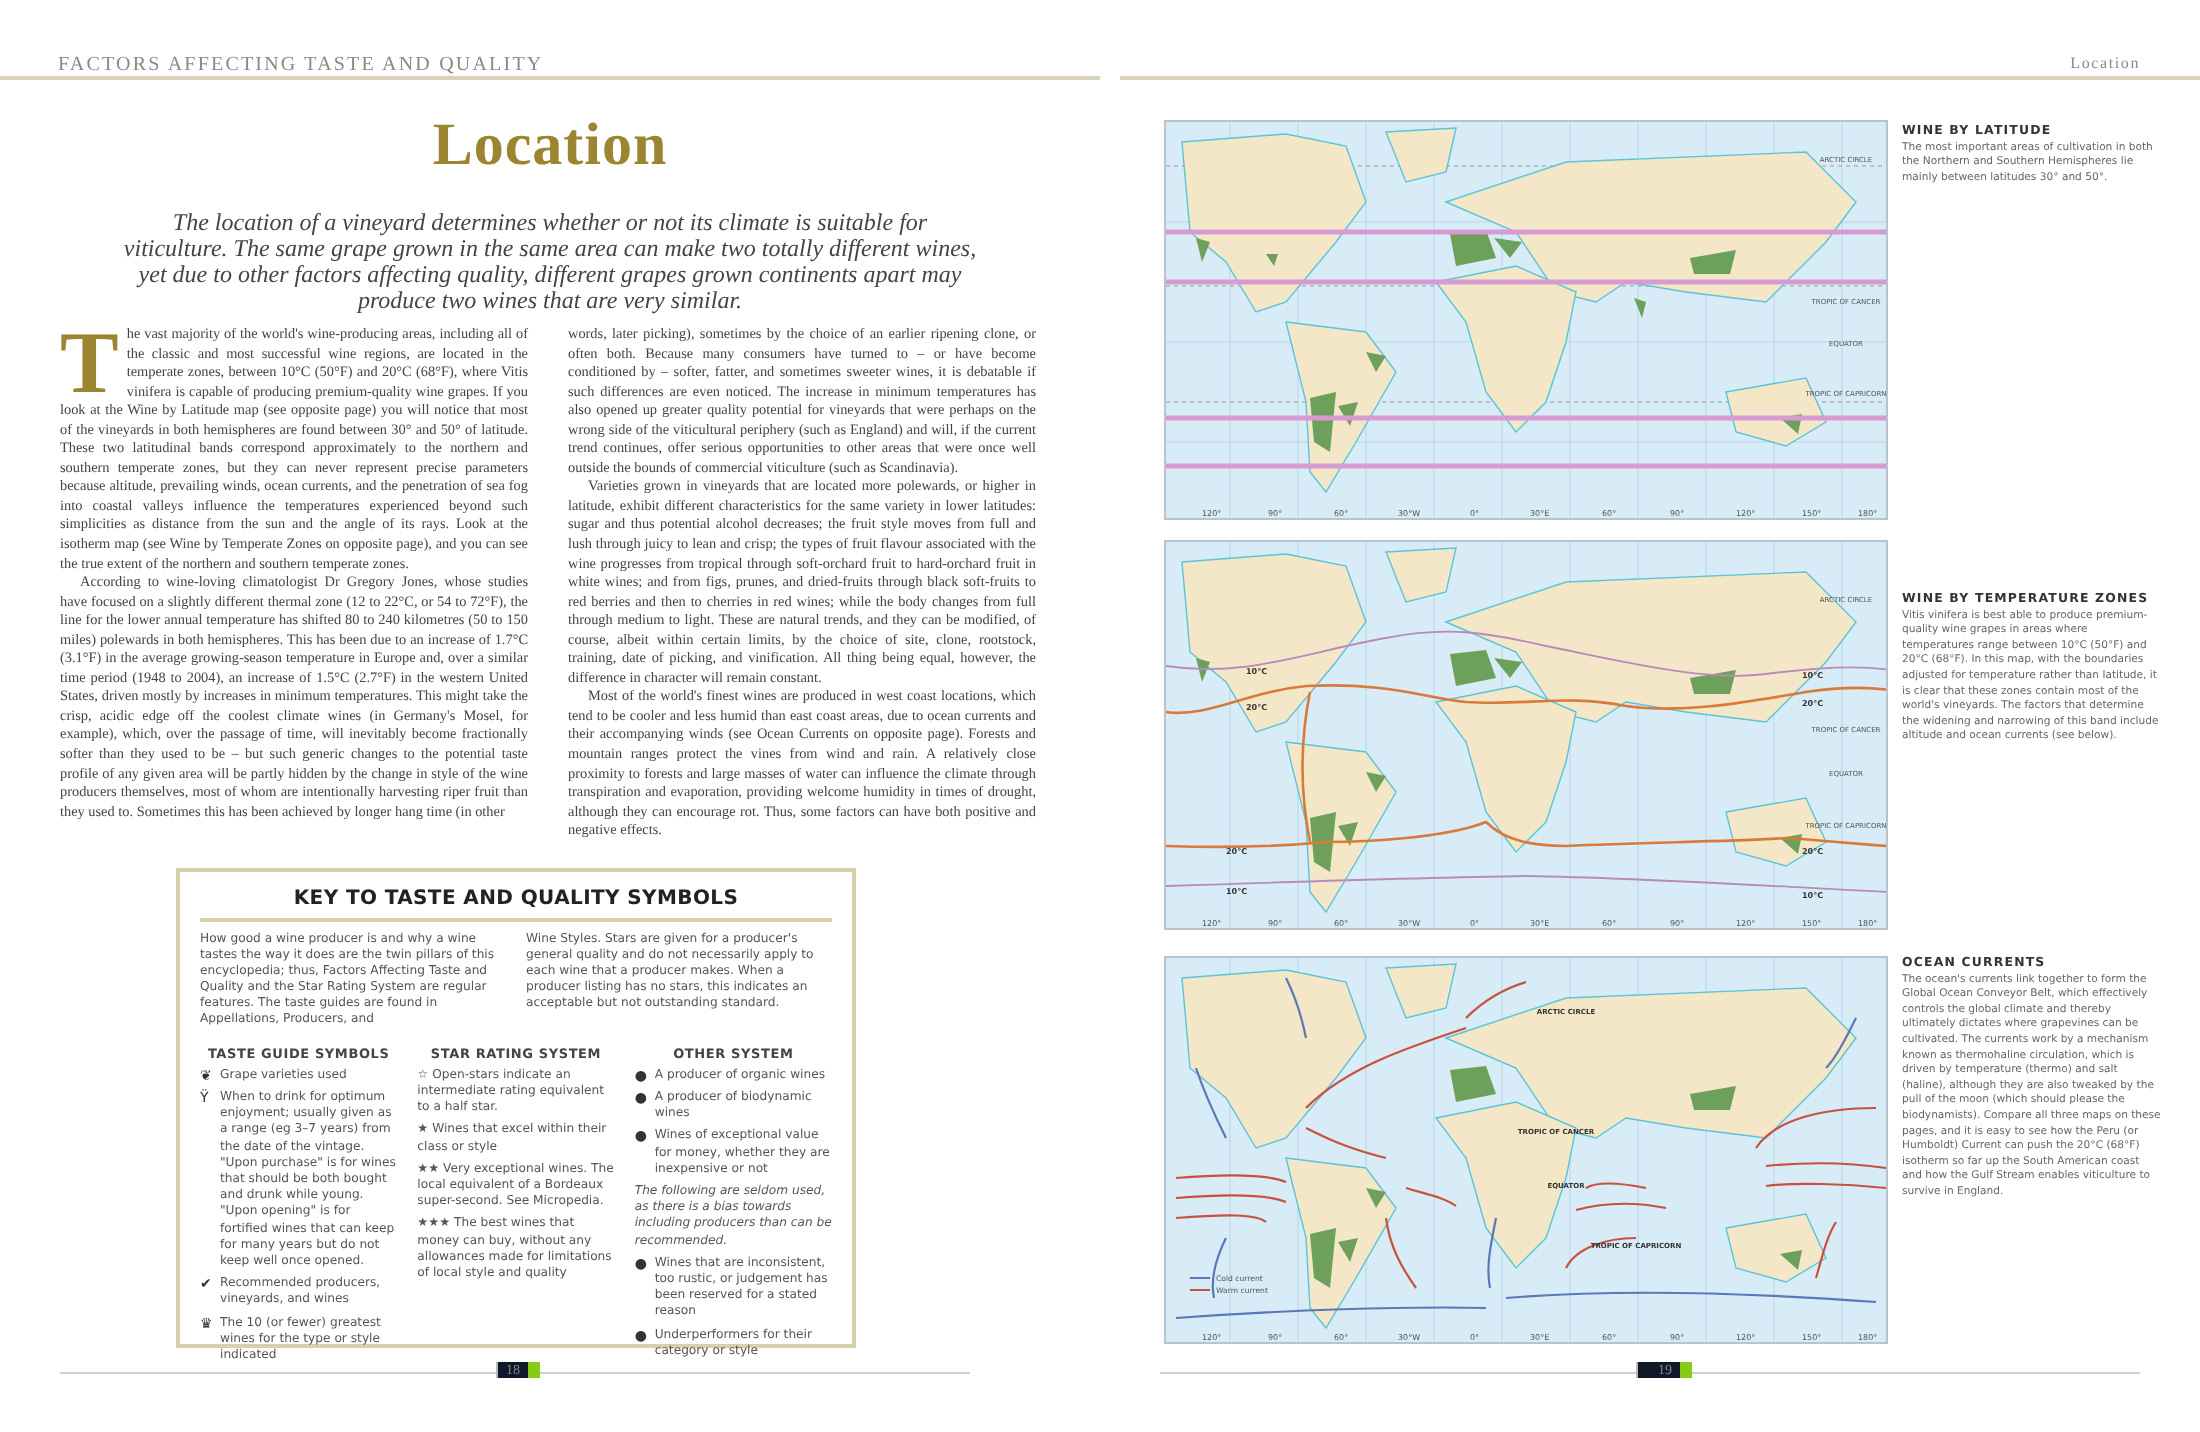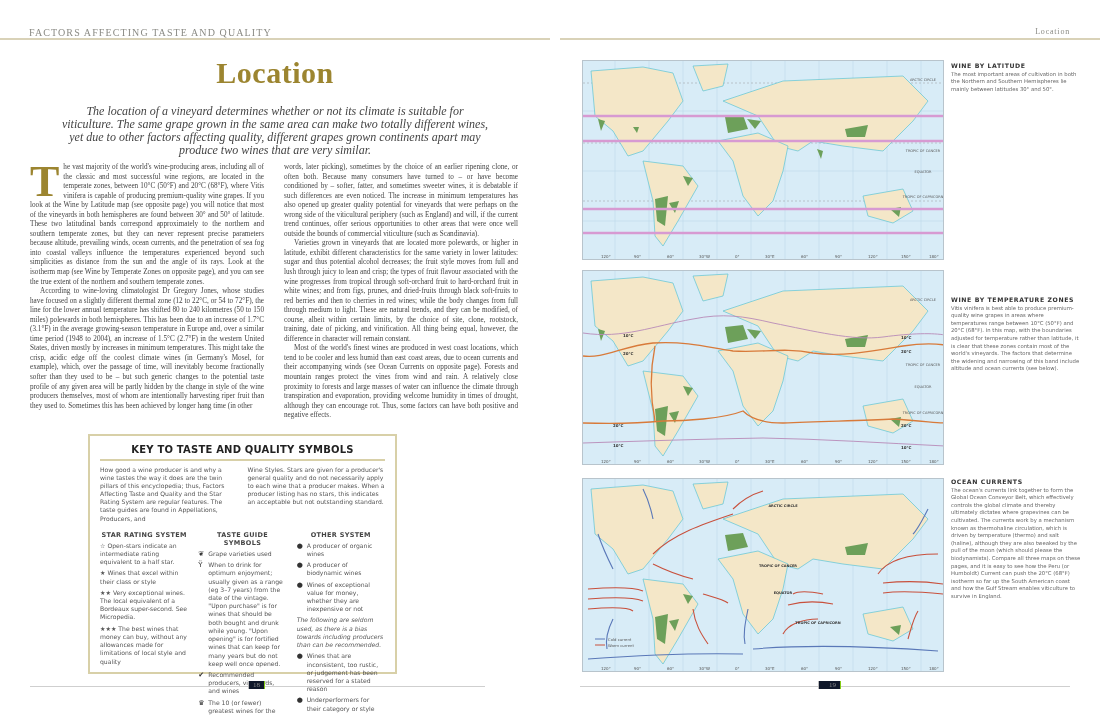--- a/index.html
+++ b/index.html
@@ -16,33 +16,33 @@
   .page-title { position: absolute; left: 0; width: 550px; top: 56px; text-align: center; font-family: "Liberation Serif", serif; font-weight: bold; font-size: 30px; color: #9c8530; letter-spacing: 0.5px; }
   .intro { position: absolute; left: 60px; width: 430px; top: 105px; text-align: center; font-style: italic; font-size: 12px; line-height: 13px; color: #444; }
 
   .body-col { position: absolute; top: 163px; width: 234px; font-size: 7.2px; line-height: 9.55px; text-align: justify; color: #444; hyphens: auto; }
   .body-col.c1 { left: 30px; }
   .body-col.c2 { left: 284px; }
   .body-col p { margin: 0; }
   .body-col p + p { text-indent: 10px; }
   .dropcap { float: left; font-size: 44px; line-height: 36px; font-weight: bold; color: #9c8530; margin: 1px 4px 0 0; font-family: "Liberation Serif", serif; }
 
-  .key-box { position: absolute; left: 88px; top: 434px; width: 309px; height: 240px; border: 2px solid #d8d0a8; background: #fff; padding: 8px 10px; font-family: "DejaVu Sans", sans-serif; }
+  .key-box { position: absolute; left: 88px; top: 434px; width: 340px; height: 240px; border: 2px solid #d8d0a8; background: #fff; padding: 8px 10px; font-family: "DejaVu Sans", sans-serif; }
   .key-title { text-align: center; font-weight: bold; font-size: 10px; color: #222; letter-spacing: 0.2px; padding-bottom: 4px; border-bottom: 2px solid #d8d0a8; margin-bottom: 5px; }
   .key-intro { display: flex; gap: 10px; font-size: 6.1px; line-height: 8.1px; color: #555; }
   .key-intro div { flex: 1; }
   .key-cols { display: flex; gap: 10px; margin-top: 8px; font-size: 6.1px; line-height: 8.2px; color: #555; }
   .key-col { flex: 1; }
   .key-col h4 { text-align: center; font-size: 6.5px; font-weight: bold; color: #444; letter-spacing: 0.3px; margin-bottom: 3px; }
   .key-item { display: flex; gap: 2px; margin-bottom: 3px; }
   .key-item .sym { width: 8px; flex: 0 0 8px; color: #333; font-size: 7px; }
   .key-note { font-style: italic; margin: 2px 0 3px; }
 
   .folio { position: absolute; top: 686px; height: 1px; background: #cfcfcf; }
-  .folio-num { position: absolute; top: 681px; font-size: 7px; color: #888; padding: 0 4px; border-left: 1px solid #bbb; border-right: 1px solid #84cc16; background: #0f172a; font-family: "Liberation Serif", serif; }
+  .folio-num { position: absolute; top: 681px; font-size: 7px; color: #888; padding: 0 4px; border-left: 1px solid #bbb; border-right: 6px solid #84cc16; background: #0f172a; font-family: "Liberation Serif", serif; }
 
   .map { position: absolute; left: 582px; width: 362px; background: #d8ecf7; border: 1px solid #b8c4cc; overflow: hidden; }
   .map svg { display: block; }
   .map-caption { position: absolute; left: 951px; width: 130px; font-family: "DejaVu Sans", sans-serif; font-size: 5.3px; line-height: 7.6px; color: #666; }
   .map-caption h3 { font-size: 6.2px; font-weight: bold; letter-spacing: 0.6px; color: #333; margin-bottom: 1px; }
 </style>
 </head>
 <body>
 
 <div class="running-head left">FACTORS AFFECTING TASTE AND QUALITY</div>
@@ -64,51 +64,51 @@
 </div>
 
 <div class="key-box">
   <div class="key-title">KEY TO TASTE AND QUALITY SYMBOLS</div>
   <div class="key-intro">
     <div>How good a wine producer is and why a wine tastes the way it does are the twin pillars of this encyclopedia; thus, Factors Affecting Taste and Quality and the Star Rating System are regular features. The taste guides are found in Appellations, Producers, and</div>
     <div>Wine Styles. Stars are given for a producer's general quality and do not necessarily apply to each wine that a producer makes. When a producer listing has no stars, this indicates an acceptable but not outstanding standard.</div>
   </div>
   <div class="key-cols">
     <div class="key-col">
-      <h4>STAR RATING SYSTEM</h4>
-      <div class="key-item">
-          <span><span>☆</span> <span>Open-stars indicate an intermediate rating equivalent to a half star.</span></span>
-        </div>
-      <div class="key-item">
-          <span><span>★</span> <span>Wines that excel within their class or style</span></span>
-        </div>
-      <div class="key-item">
-          <span><span>★★</span> <span>Very exceptional wines. The local equivalent of a Bordeaux super-second. See Micropedia.</span></span>
-        </div>
-      <div class="key-item">
-          <span><span>★★★</span> <span>The best wines that money can buy, without any allowances made for limitations of local style and quality</span></span>
+      <h4>TASTE GUIDE SYMBOLS</h4>
+      <div class="key-item">
+          <span class="sym">❦</span>
+          <span>Grape varieties used</span>
+        </div>
+      <div class="key-item">
+          <span class="sym">Ÿ</span>
+          <span>When to drink for optimum enjoyment; usually given as a range (eg 3–7 years) from the date of the vintage. "Upon purchase" is for wines that should be both bought and drunk while young. "Upon opening" is for fortified wines that can keep for many years but do not keep well once opened.</span>
+        </div>
+      <div class="key-item">
+          <span class="sym">✔</span>
+          <span>Recommended producers, vineyards, and wines</span>
+        </div>
+      <div class="key-item">
+          <span class="sym">♛</span>
+          <span>The 10 (or fewer) greatest wines for the type or style indicated</span>
         </div>
     </div>
     <div class="key-col">
-      <h4>TASTE GUIDE SYMBOLS</h4>
-      <div class="key-item">
-          <span class="sym">❦</span>
-          <span>Grape varieties used</span>
-        </div>
-      <div class="key-item">
-          <span class="sym">Ÿ</span>
-          <span>When to drink for optimum enjoyment; usually given as a range (eg 3–7 years) from the date of the vintage. "Upon purchase" is for wines that should be both bought and drunk while young. "Upon opening" is for fortified wines that can keep for many years but do not keep well once opened.</span>
-        </div>
-      <div class="key-item">
-          <span class="sym">✔</span>
-          <span>Recommended producers, vineyards, and wines</span>
-        </div>
-      <div class="key-item">
-          <span class="sym">♛</span>
-          <span>The 10 (or fewer) greatest wines for the type or style indicated</span>
+      <h4>STAR RATING SYSTEM</h4>
+      <div class="key-item">
+          <span><span>☆</span> <span>Open-stars indicate an intermediate rating equivalent to a half star.</span></span>
+        </div>
+      <div class="key-item">
+          <span><span>★</span> <span>Wines that excel within their class or style</span></span>
+        </div>
+      <div class="key-item">
+          <span><span>★★</span> <span>Very exceptional wines. The local equivalent of a Bordeaux super-second. See Micropedia.</span></span>
+        </div>
+      <div class="key-item">
+          <span><span>★★★</span> <span>The best wines that money can buy, without any allowances made for limitations of local style and quality</span></span>
         </div>
     </div>
     <div class="key-col">
       <h4>OTHER SYSTEM</h4>
       <div class="key-item">
           <span class="sym">●</span>
           <span>A producer of organic wines</span>
         </div>
       <div class="key-item">
           <span class="sym">●</span>

